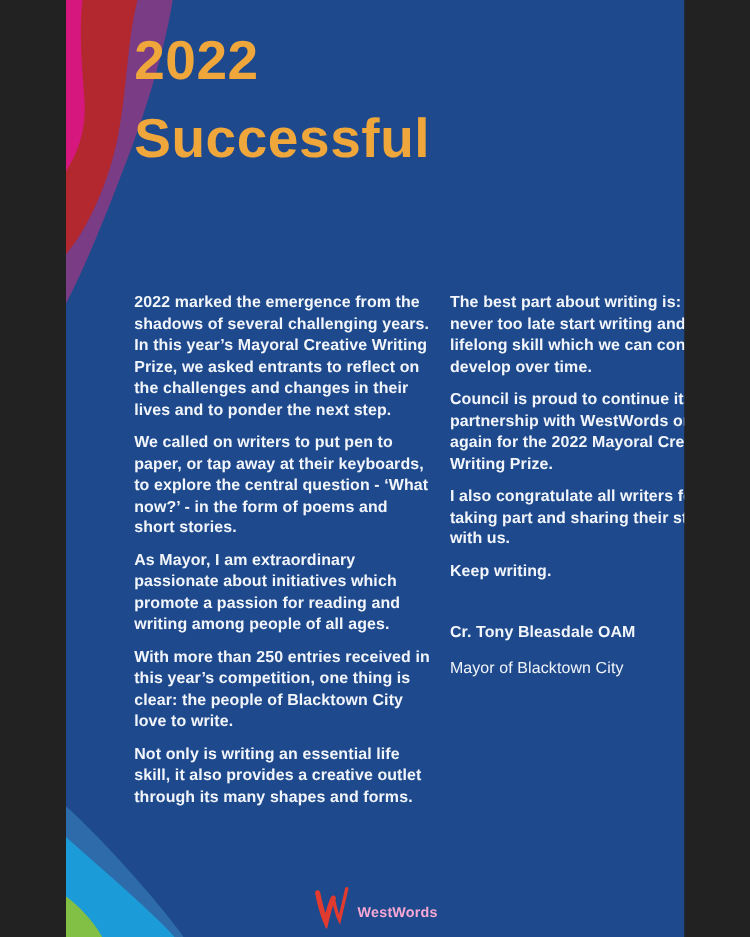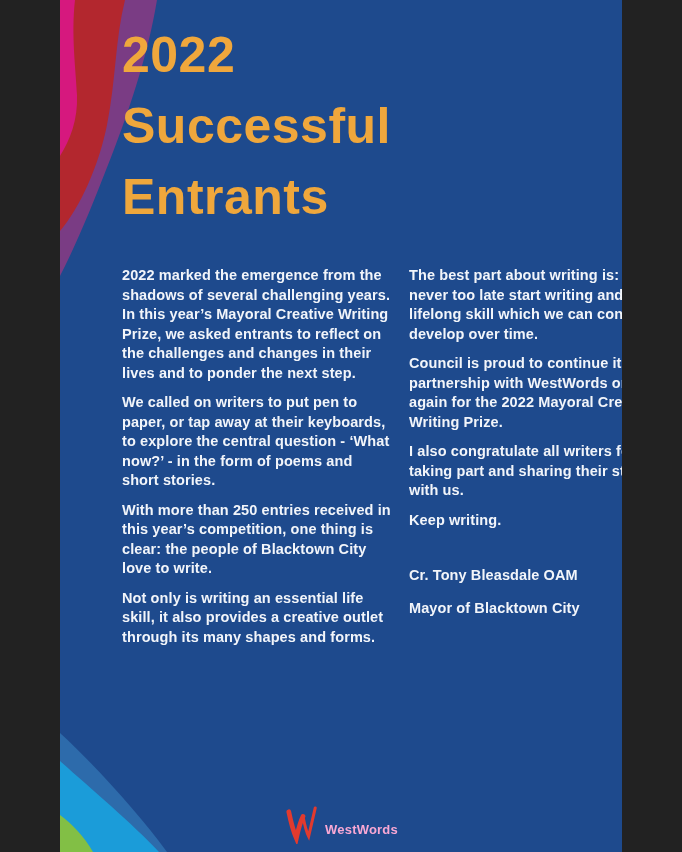--- a/index.html
+++ b/index.html
@@ -43,21 +43,21 @@
   .col p {
     margin: 0 0 10px 0;
     color: #F2F5FA;
     font-size: 14.5px;
     line-height: 19.5px;
     font-weight: 700;
     letter-spacing: 0.1px;
   }
   .signature { margin-top: 36px; }
   .signature .sig-name { font-weight: 700; margin-bottom: 13px; }
-  .signature .sig-role { font-weight: 700; }
+  .signature .sig-role { font-weight: 400; }
 
   .footer-logo {
     position: absolute;
     left: 50%;
     transform: translateX(-50%);
     bottom: 8px;
     display: flex;
     align-items: center;
     gap: 7px;
     z-index: 3;
@@ -83,27 +83,27 @@
 
   <svg class="decor decor-bottom-left" width="115" height="132" viewBox="0 0 115 132" aria-hidden="true">
     <path d="M0 13 C35 45 80 95 107 132 L0 132 Z" fill="#2D6BAB"></path>
     <path d="M0 41 C30 68 72 103 99 132 L0 132 Z" fill="#1B9CD9"></path>
     <path d="M0 95 C12 104 24 116 33 132 L0 132 Z" fill="#82BF45"></path>
   </svg>
 
   <h1 class="title">
     <span>2022</span>
     <span>Successful</span>
-    <span>Entrants</span>
   </h1>
 
   <div class="columns">
     <div class="col">
       <p>2022 marked the emergence from the shadows of several challenging years. In this year’s Mayoral Creative Writing Prize, we asked entrants to reflect on the challenges and changes in their lives and to ponder the next step.</p>
       <p>We called on writers to put pen to paper, or tap away at their keyboards, to explore the central question - ‘What now?’ - in the form of poems and short stories.</p>
+      <p>As Mayor, I am extraordinary passionate about initiatives which promote a passion for reading and writing among people of all ages.</p>
       <p>With more than 250 entries received in this year’s competition, one thing is clear: the people of Blacktown City love to write.</p>
       <p>Not only is writing an essential life skill, it also provides a creative outlet through its many shapes and forms.</p>
     </div>
     <div class="col">
       <p>The best part about writing is: it is never too late start writing and it is a lifelong skill which we can continue to develop over time.</p>
       <p>Council is proud to continue its partnership with WestWords once again for the 2022 Mayoral Creative Writing Prize.</p>
       <p>I also congratulate all writers for taking part and sharing their stories with us.</p>
       <p>Keep writing.</p>
       <div class="signature">
         <p class="sig-name">Cr. Tony Bleasdale OAM</p>

